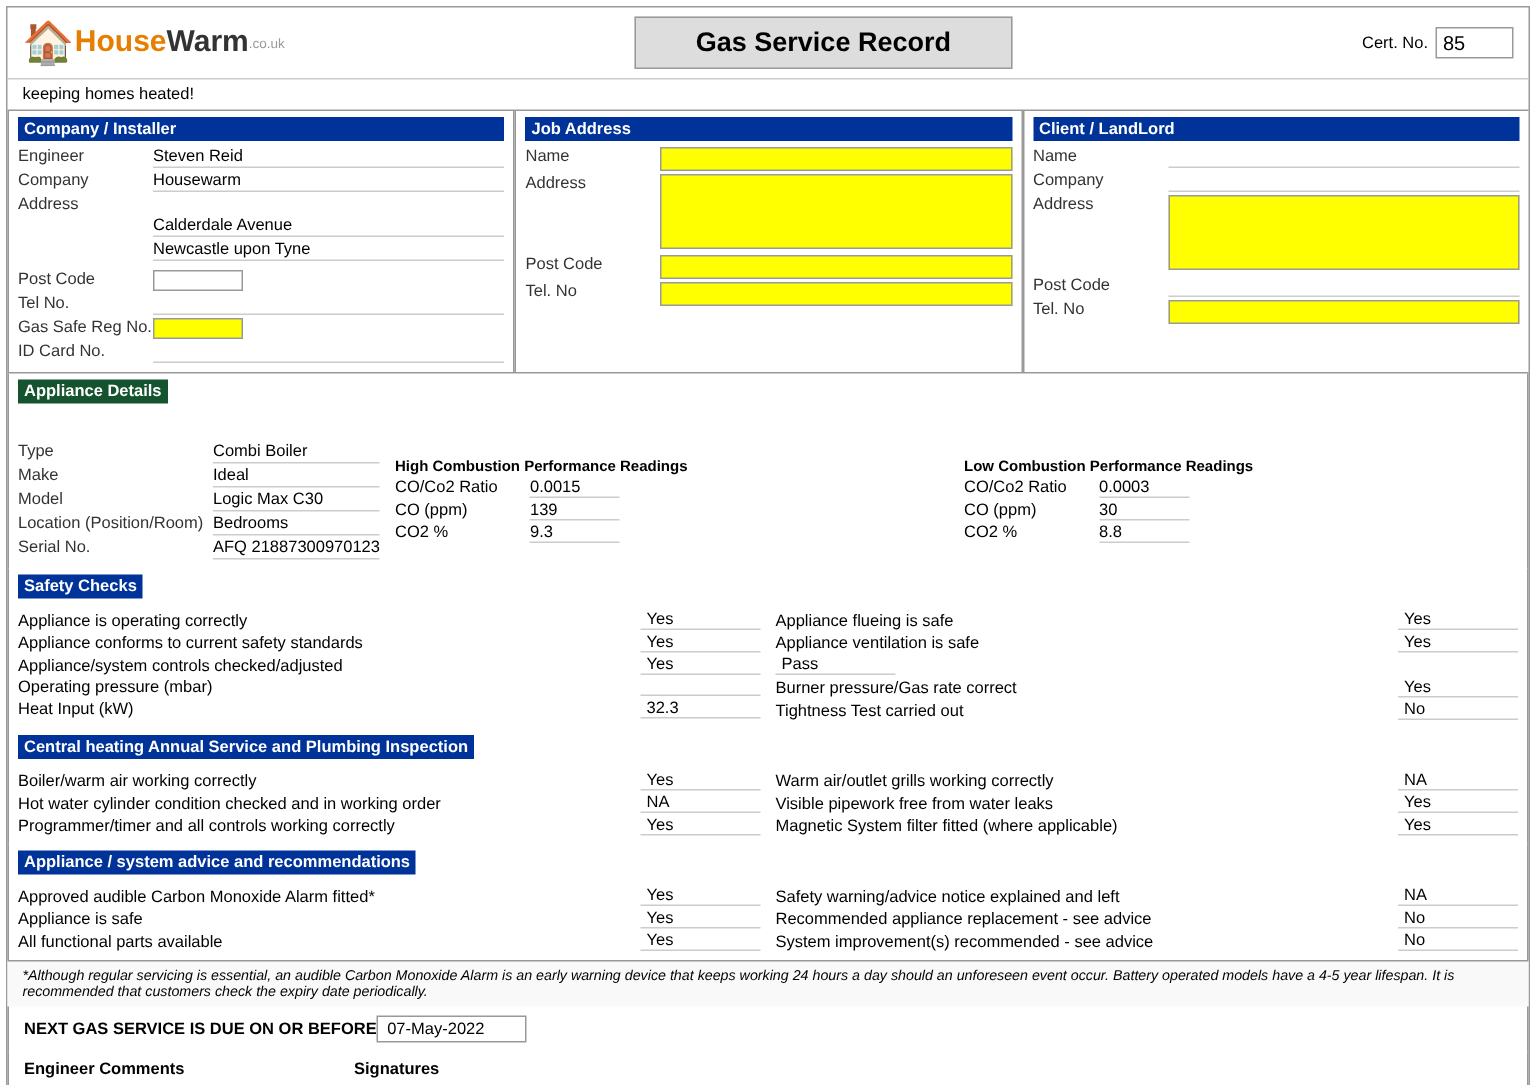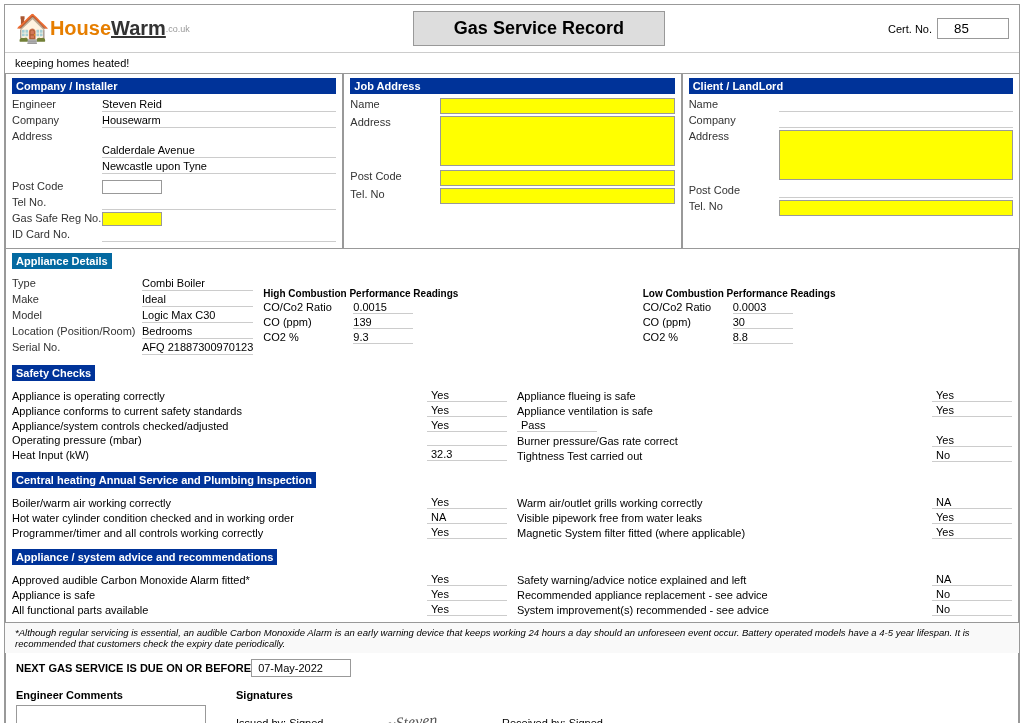--- a/index.html
+++ b/index.html
@@ -3,37 +3,37 @@
   <meta charset="utf-8">
   <style>
     * { box-sizing: border-box; margin: 0; padding: 0; }
     body { font-family: Arial, sans-serif; font-size: 11px; background: #fff; color: #000; width: 1024px; min-height: 723px; }
     
     
     .header { display: flex; align-items: center; justify-content: space-between; padding: 6px 10px; border-bottom: 1px solid #ccc; }
     .logo { display: flex; align-items: center; }
     .title-box { background: #ddd; border: 1px solid #999; padding: 6px 40px; font-size: 18px; font-weight: bold; text-align: center; }
     .cert-box { display: flex; align-items: center; gap: 5px; font-size: 11px; }
-    .cert-input { border: 1px solid #999; width: 72px; padding: 2px 16px; background: #fff; }
+    .cert-input { border: 1px solid #999; width: 52px; padding: 2px 4px; background: #fff; }
     
     .tagline { padding: 4px 10px; font-size: 11px; }
     
     
     .three-col { display: flex; gap: 0; border-top: 1px solid #999; }
     .col-section { flex: 1; border-right: 1px solid #999; padding: 4px 6px; }
     .col-section:last-child { border-right: none; }
     .section-header { background: #003399; color: #fff; font-weight: bold; padding: 2px 4px; margin-bottom: 4px; font-size: 11px; }
     .field-row { display: flex; margin-bottom: 2px; }
     .field-label { min-width: 90px; color: #333; }
     .field-value { flex: 1; border-bottom: 1px solid #ccc; min-height: 14px; }
     .field-value.yellow { background: #ffff00; }
     
     
     .appliance-section { border-top: 1px solid #999; padding: 4px 6px; }
-    .appliance-section .section-header { background: #0369a1; color: #fff; font-weight: bold; padding: 2px 4px; margin-bottom: 4px; display: inline-block; text-align: center; }
+    .appliance-section .section-header { background: #14532d; color: #fff; font-weight: bold; padding: 2px 4px; margin-bottom: 22px; display: inline-block; text-align: center; }
     .appliance-inner { display: flex; gap: 10px; }
     .appliance-left { min-width: 220px; }
     .appliance-mid { flex: 1; }
     .appliance-right { flex: 1; }
     .perf-title { font-weight: bold; font-size: 10px; margin-bottom: 2px; }
     .perf-row { display: flex; margin-bottom: 2px; }
     .perf-label { min-width: 90px; }
     .perf-value { border-bottom: 1px solid #ccc; min-width: 60px; }
     
     
@@ -75,21 +75,21 @@
   </style>
 </head>
 <body>
 
 <div class="outer-border">
 
   <div class="header">
     <div class="logo">
       <span style="font-size:28px; color:#e67e00;">🏠</span>
       <span style="font-size:20px; font-weight:bold; color:#e67e00;">House</span>
-        <span style="font-size:20px; font-weight:bold; color:#333;text-decoration:underline;">Warm</span>
+        <span style="font-size:20px; font-weight:bold; color:#333;">Warm</span>
         <span style="font-size:9px; color:#999; vertical-align:super;">.co.uk</span>
     </div>
     <div class="title-box">Gas Service Record</div>
     <div class="cert-box">
       <span>Cert. No.</span>
       <input class="cert-input" value="85" style="">
     </div>
   </div>
 
   <div class="tagline">keeping homes heated!</div>

